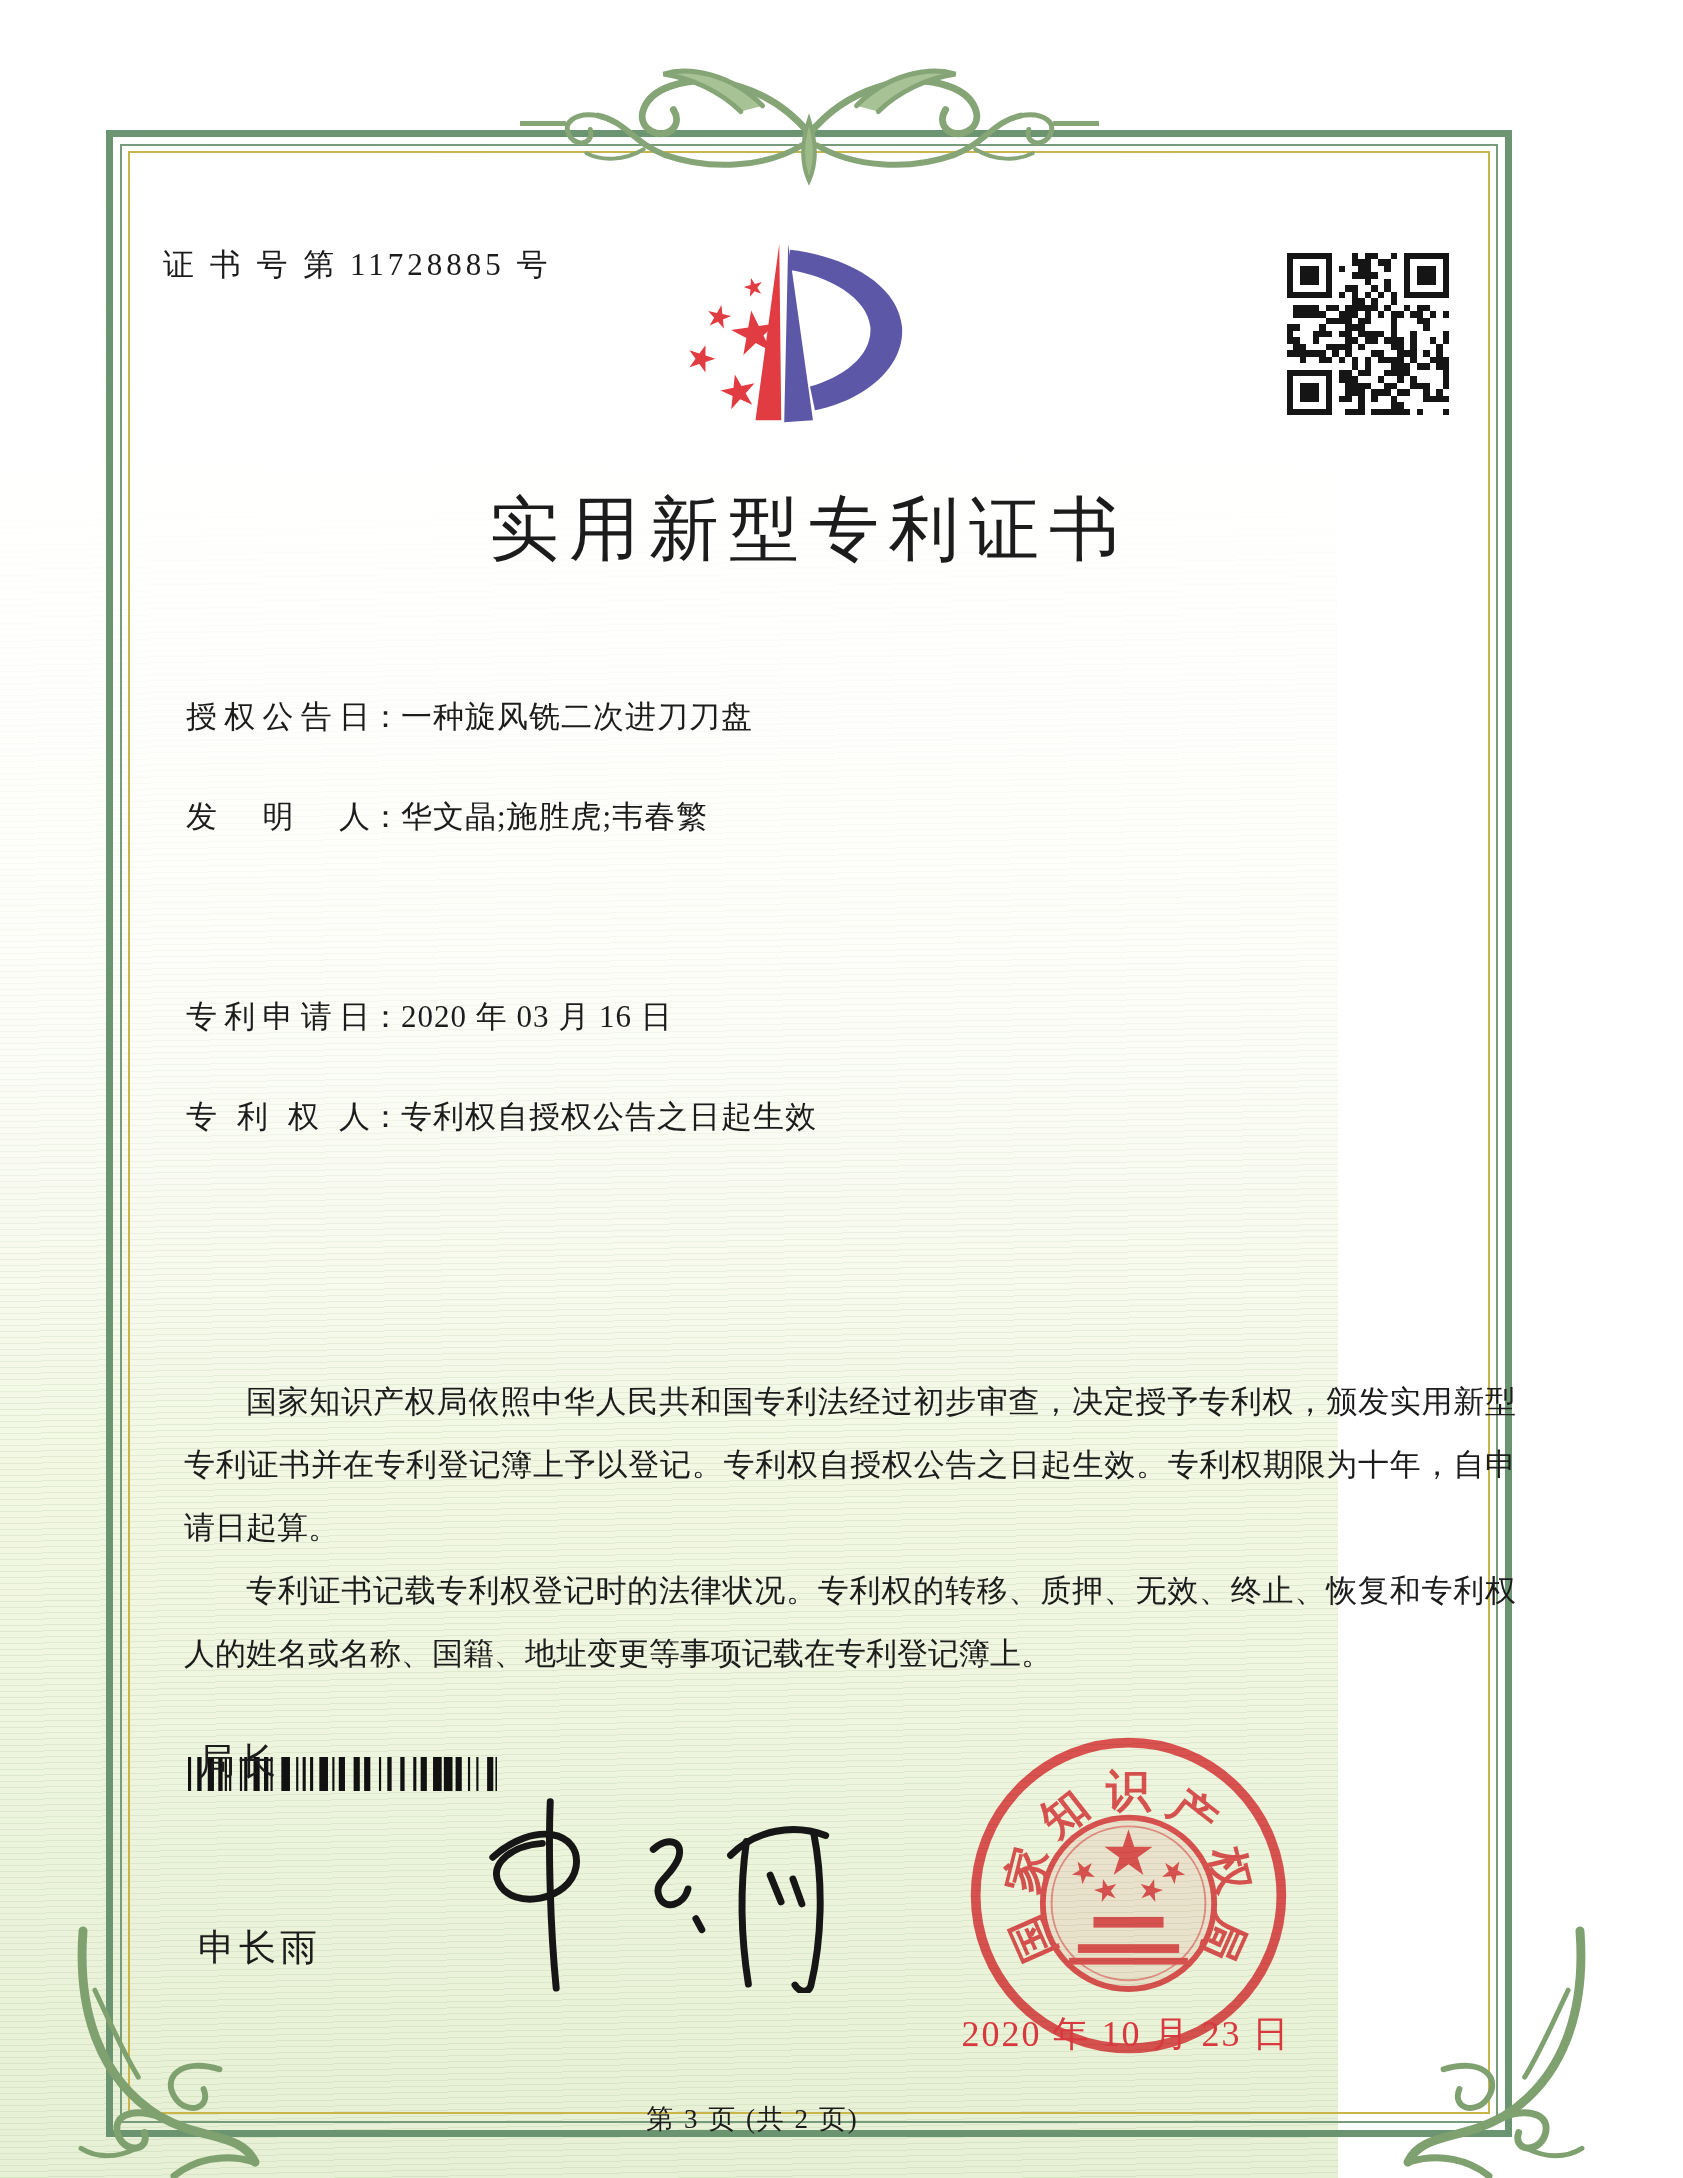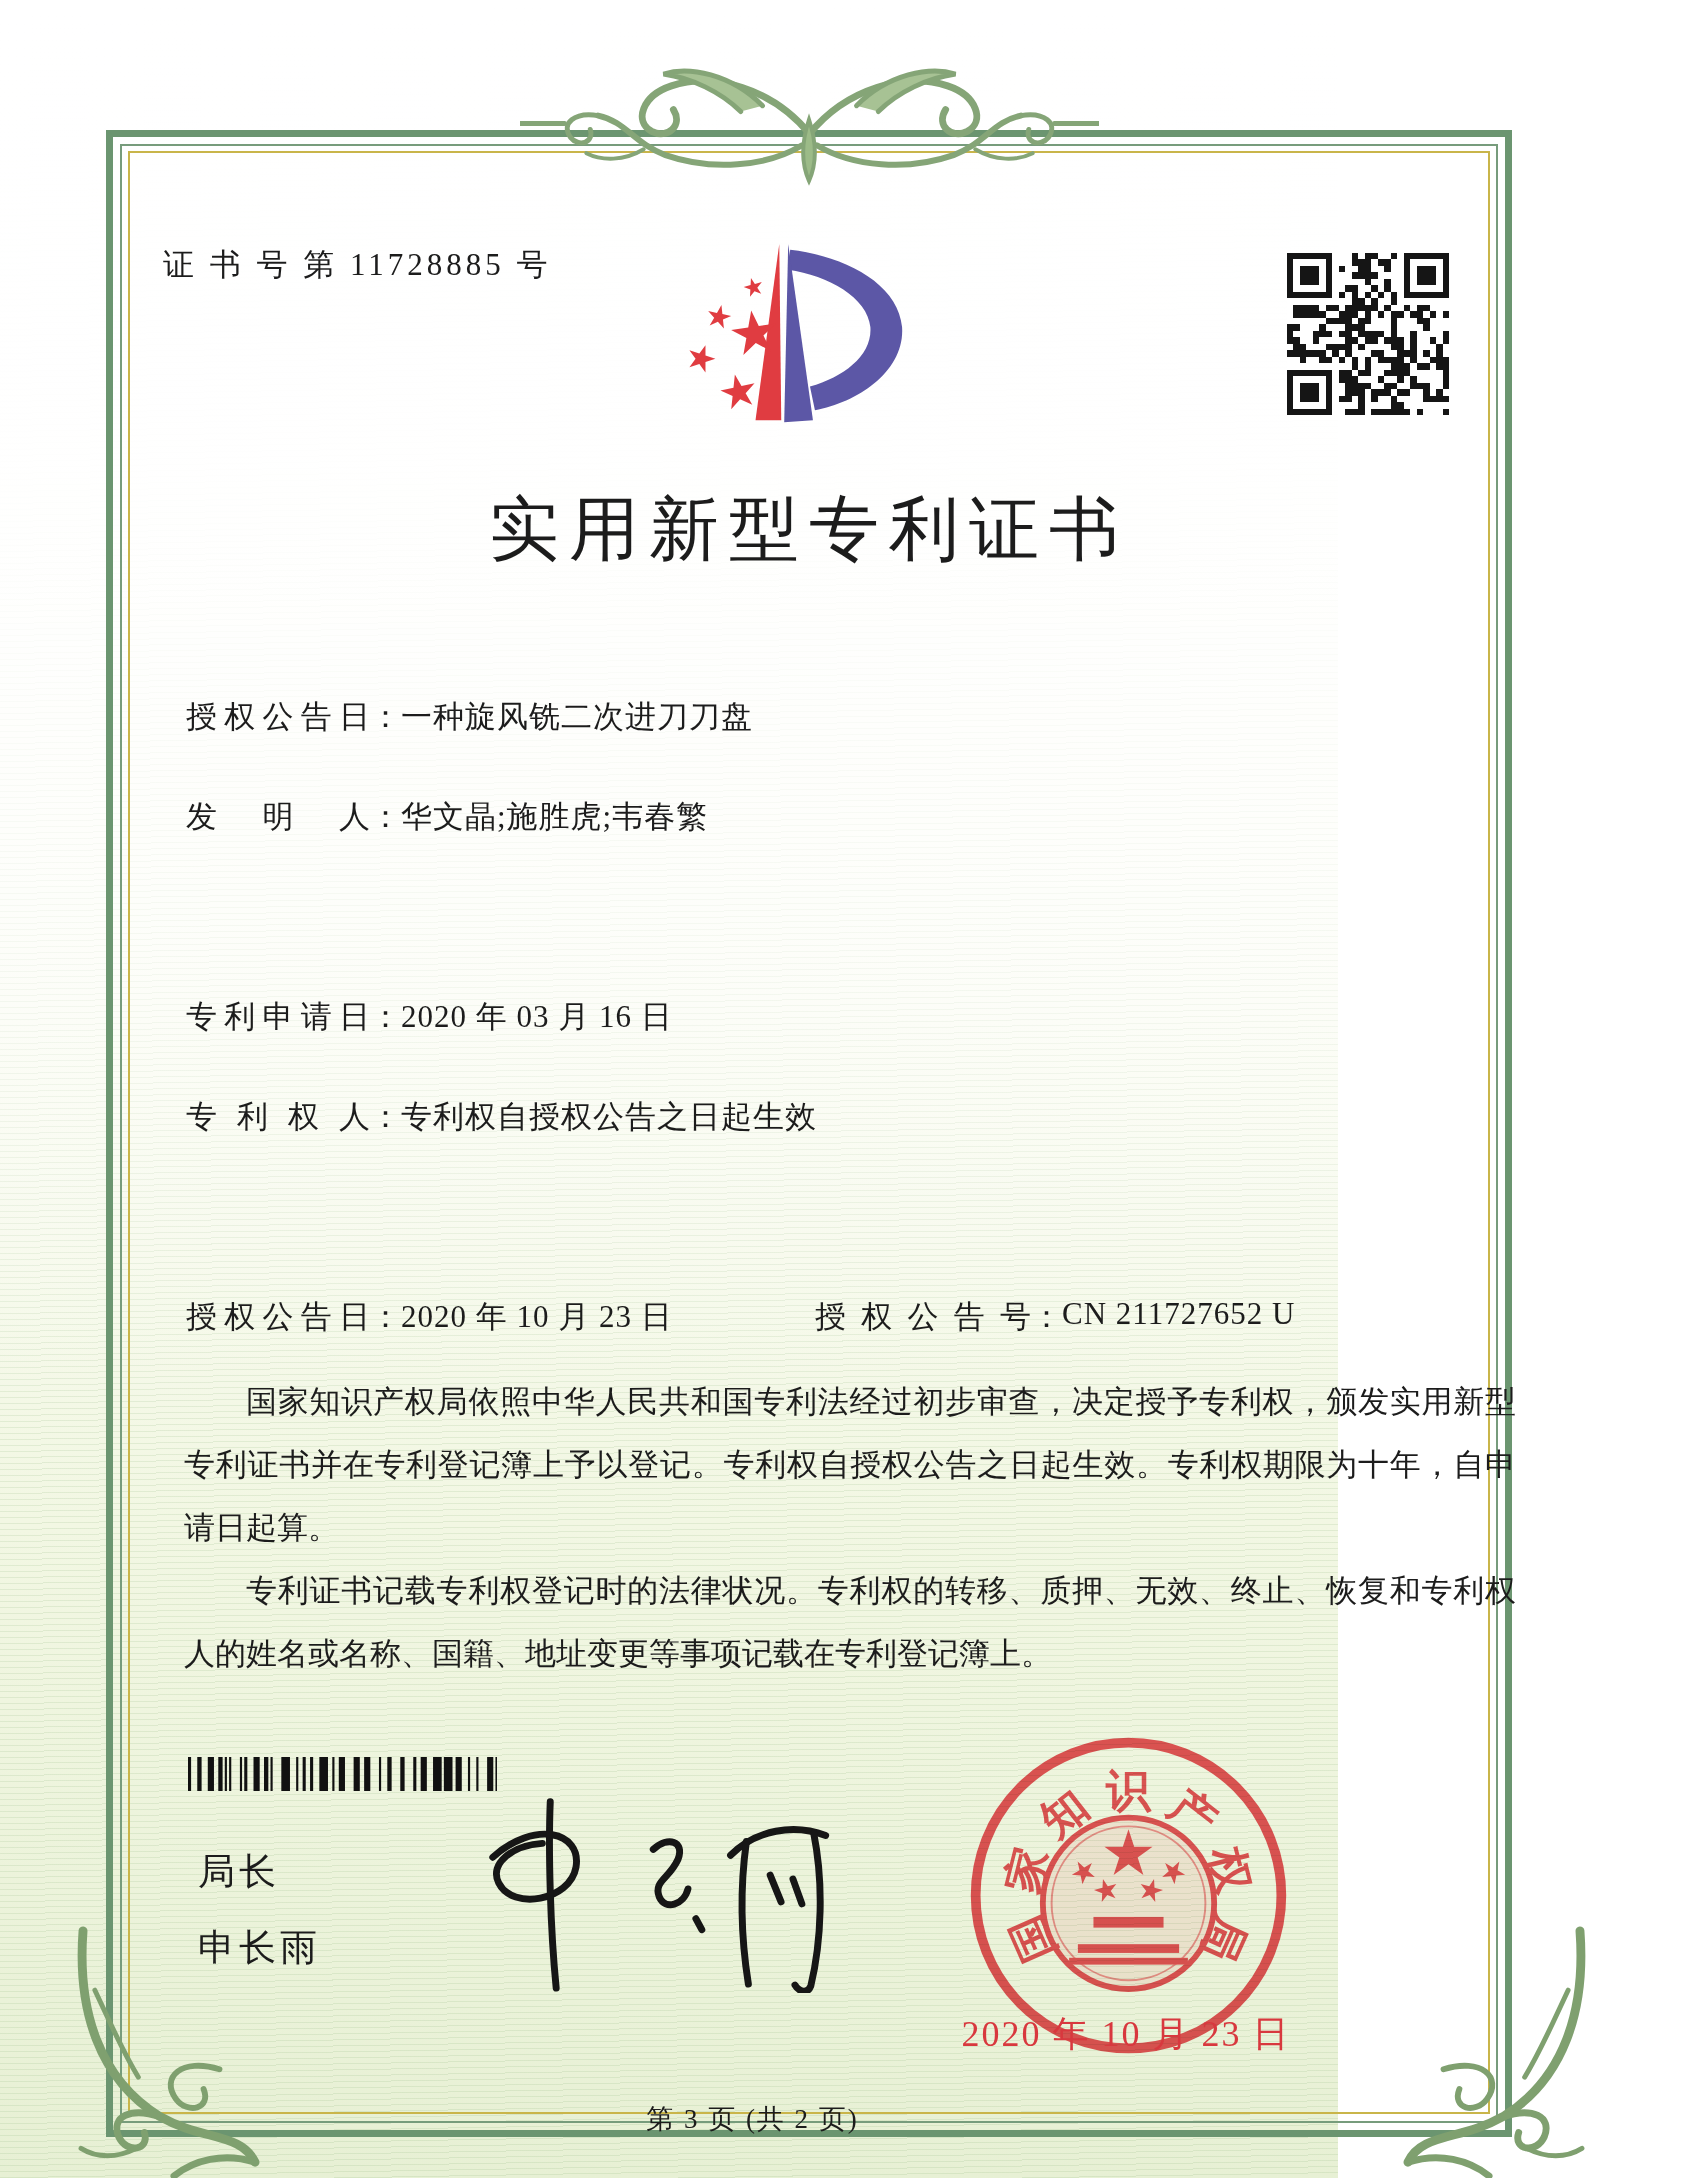--- a/index.html
+++ b/index.html
@@ -26,21 +26,21 @@
   .lbl{display:inline-block;width:184px;text-align:justify;text-align-last:justify;vertical-align:top;}
   .colon{display:inline-block;vertical-align:top;}
   .val{display:inline-block;vertical-align:top;letter-spacing:1px;}
   .grant2{position:absolute;left:629px;top:0;}
   .grant2 .lbl{width:216px;}
   
   .paras{left:184px;top:1370px;width:1332px;font-size:31px;line-height:63px;text-align:justify;}
   .paras p{margin:0;text-indent:2em;}
   
   .barcode{left:188px;top:1757px;width:309px;height:34px;}
-  .signer-title{left:198px;top:1847px;font-size:37px;letter-spacing:4px;font-family:"Liberation Sans","DejaVu Sans",sans-serif;}
+  .signer-title{left:198px;top:1737px;font-size:37px;letter-spacing:4px;font-family:"Liberation Sans","DejaVu Sans",sans-serif;}
   .signer-name{left:198px;top:1923px;font-size:37px;letter-spacing:4px;font-family:Liberation Serif, serif;}
   .signature{left:465px;top:1780px;}
   .seal{left:963px;top:1730px;mix-blend-mode:multiply;opacity:.93;}
   .seal-date{left:945px;top:2010px;width:362px;text-align:center;font-size:36px;color:#d8383e;letter-spacing:2px;}
   .footer{left:589px;top:2101px;width:327px;text-align:center;font-size:27px;letter-spacing:2px;}
   .orn{pointer-events:none;}
 </style>
 </head>
 <body>
 
@@ -122,26 +122,20 @@
     <span class="lbl">授权公告日</span><span class="colon">：</span><span class="val">一种旋风铣二次进刀刀盘</span>
   </div>
   <div class="abs row" style="top:796px;">
     <span class="lbl">发明人</span><span class="colon">：</span><span class="val">华文晶;施胜虎;韦春繁</span>
   </div>
   <div class="abs row" style="top:996px;">
     <span class="lbl">专利申请日</span><span class="colon">：</span><span class="val">2020 年 03 月 16 日</span>
   </div>
   <div class="abs row" style="top:1096px;">
     <span class="lbl">专利权人</span><span class="colon">：</span><span class="val">专利权自授权公告之日起生效</span>
-  </div>
-  <div class="abs row" style="top:1296px;">
-    <span class="lbl">授权公告日</span><span class="colon">：</span><span class="val">2020 年 10 月 23 日</span>
-    <span class="grant2">
-      <span class="lbl">授权公告号</span><span class="colon">：</span><span class="val">CN 211727652 U</span>
-    </span>
   </div>
 
   <div class="abs paras">
     <p>国家知识产权局依照中华人民共和国专利法经过初步审查，决定授予专利权，颁发实用新型专利证书并在专利登记簿上予以登记。专利权自授权公告之日起生效。专利权期限为十年，自申请日起算。</p>
     <p>专利证书记载专利权登记时的法律状况。专利权的转移、质押、无效、终止、恢复和专利权人的姓名或名称、国籍、地址变更等事项记载在专利登记簿上。</p>
   </div>
 
   <svg class="abs barcode" id="barcode" viewBox="0 0 100 10" preserveAspectRatio="none">
       <rect x="0.00" y="0" width="1.00" height="10" fill="#111"></rect>
       <rect x="3.00" y="0" width="1.40" height="10" fill="#111"></rect>

